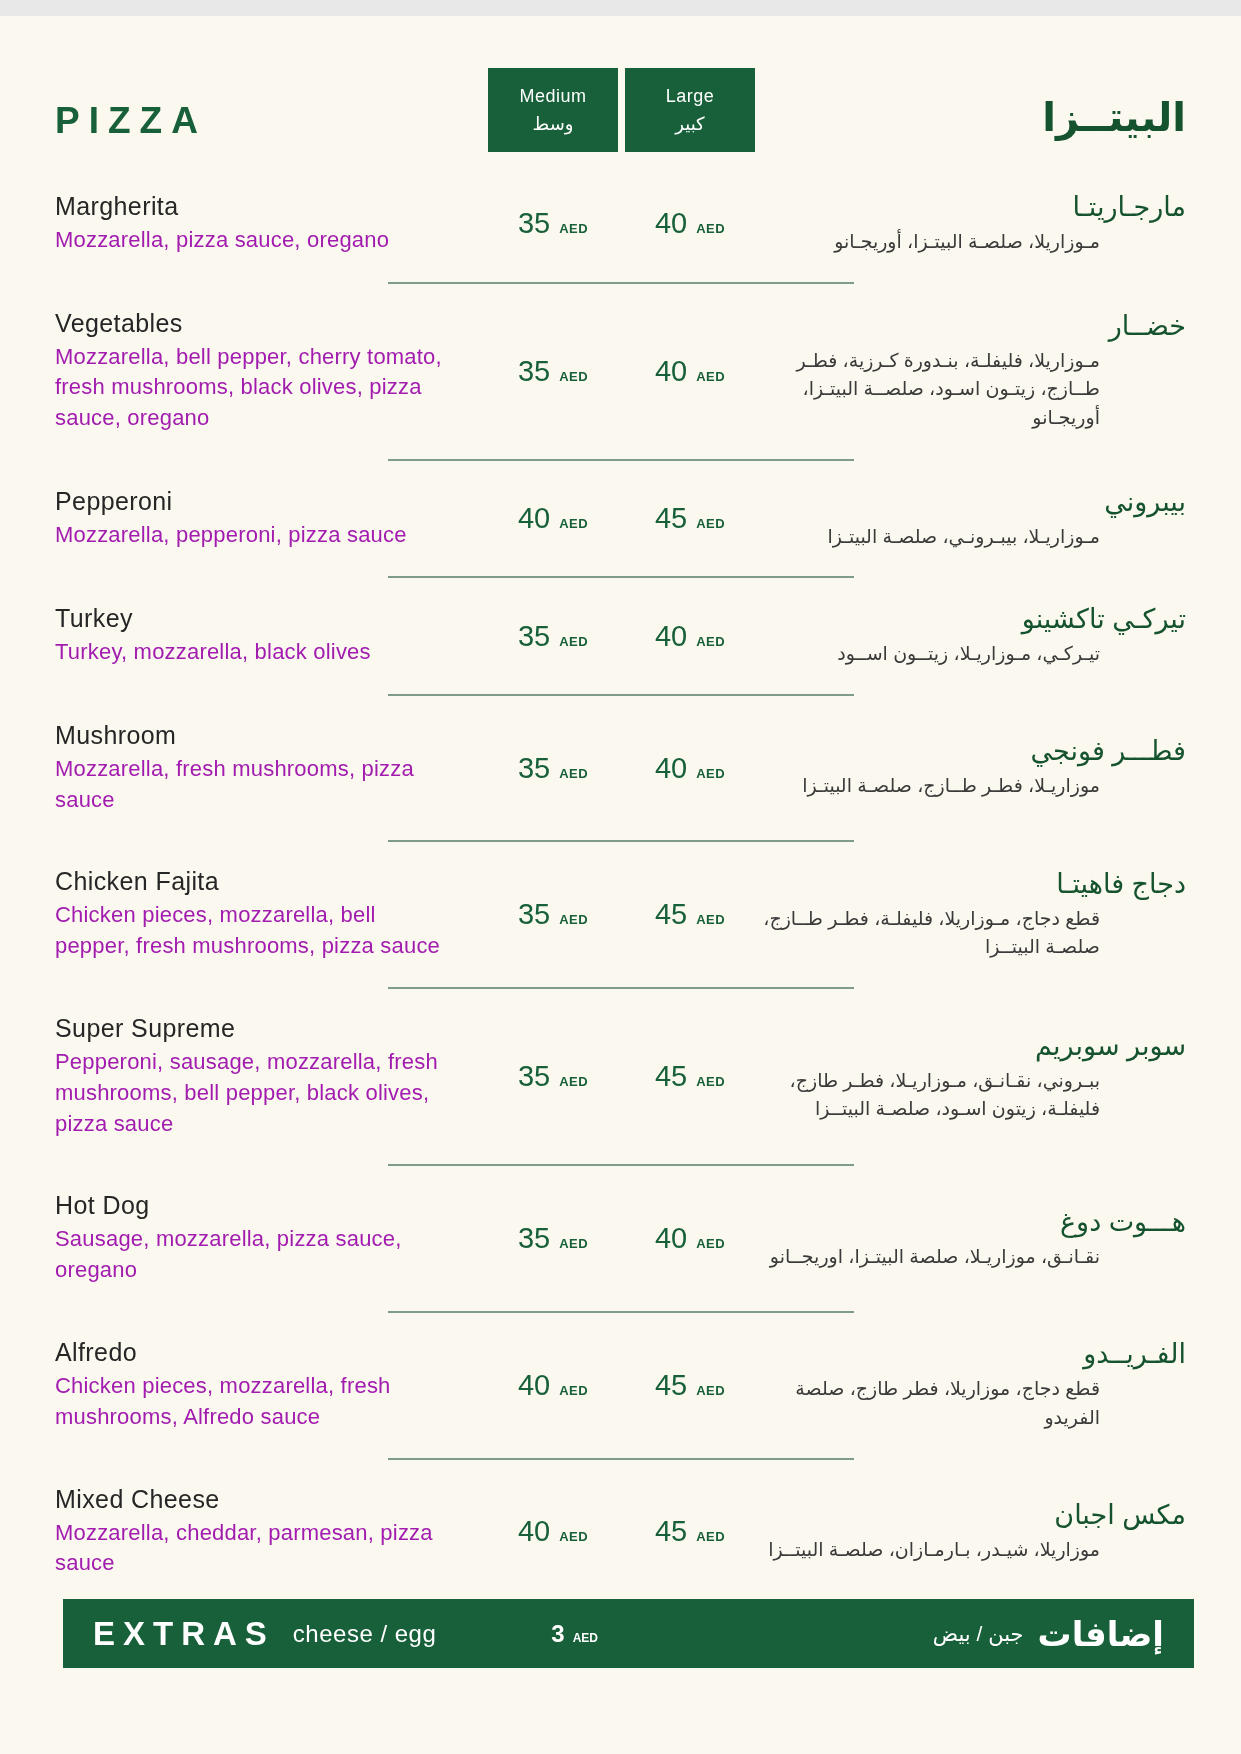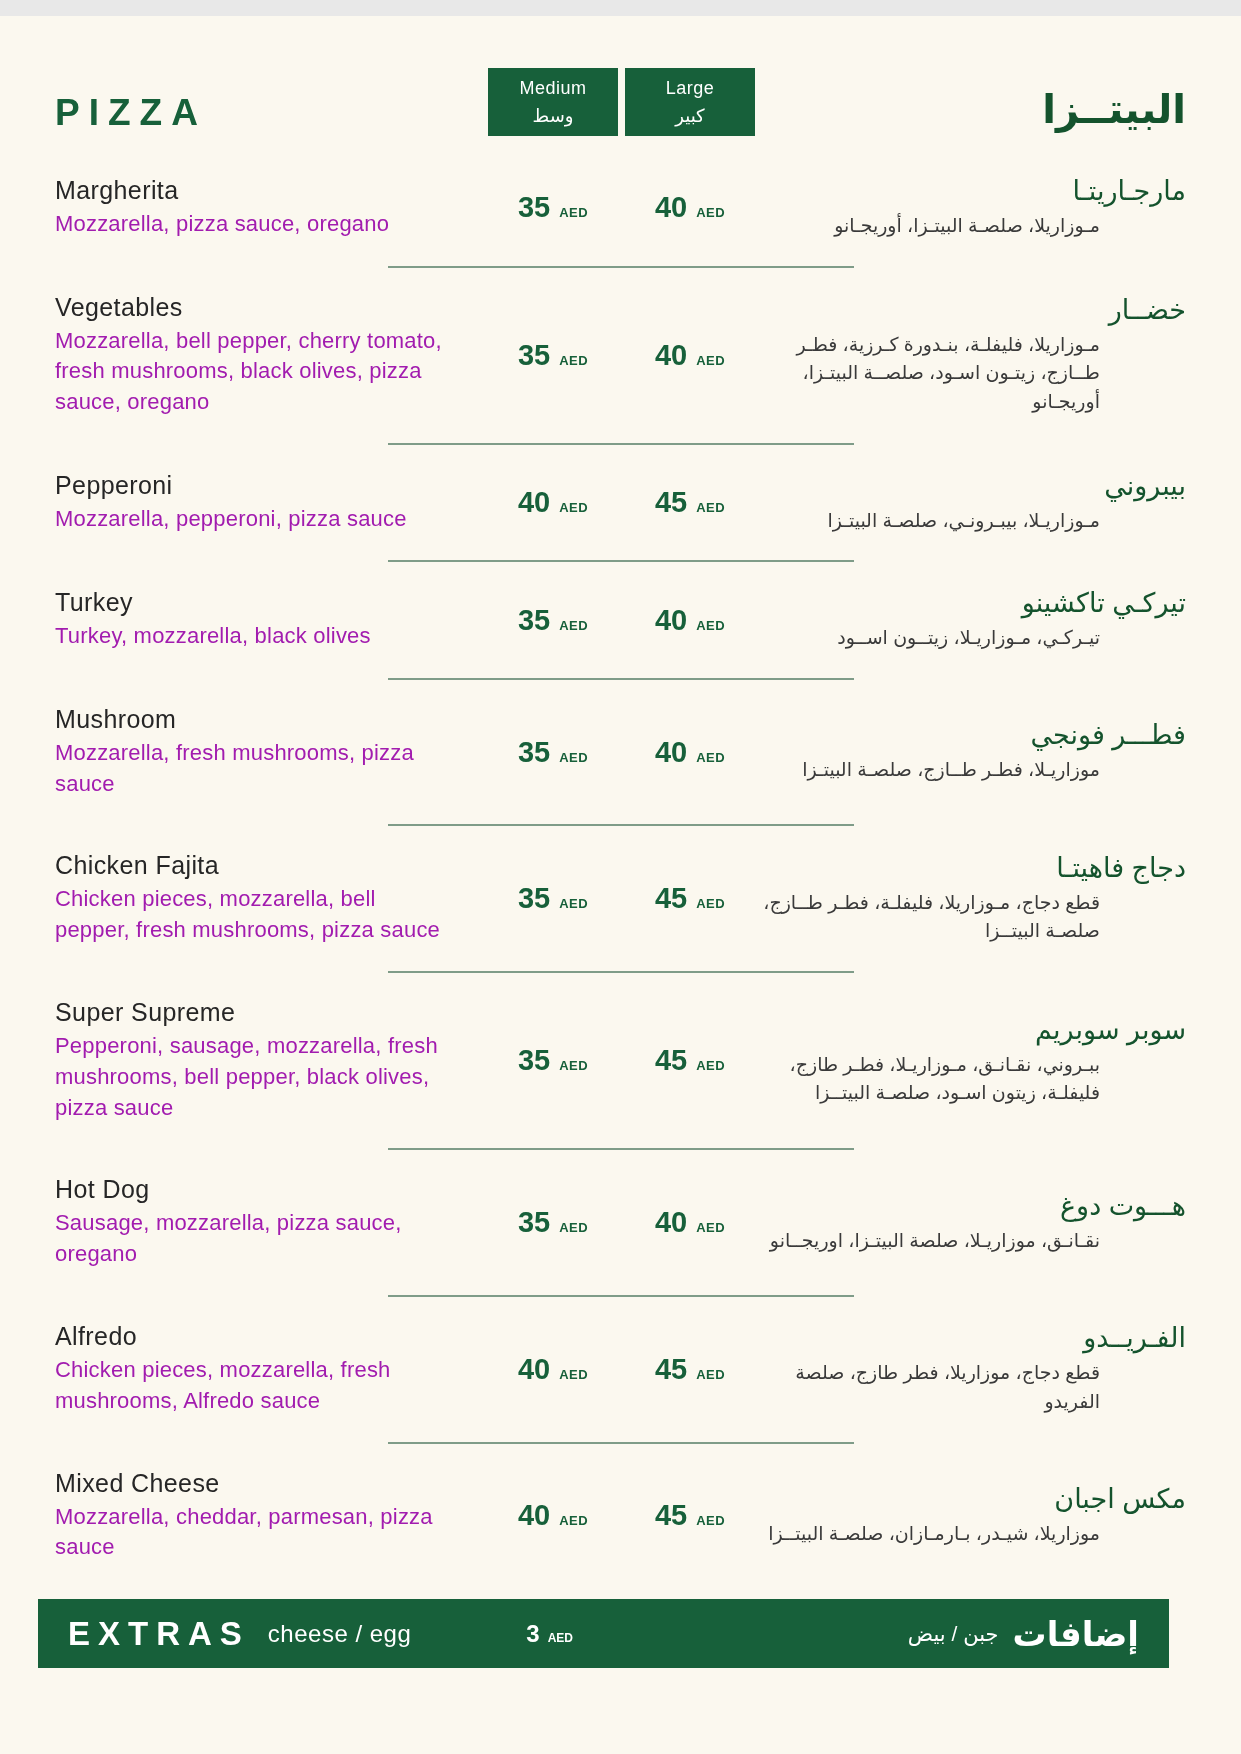--- a/index.html
+++ b/index.html
@@ -30,21 +30,21 @@
     color: #17603A;
     padding-top: 22px;
   }
   .size-badges {
     display: flex;
     gap: 7px;
     margin-left: 43px;
   }
   .badge {
     width: 130px;
-    height: 68px;
+    height: 84px;
     background: #17603A;
     color: #FFFFFF;
     display: flex;
     flex-direction: column;
     align-items: center;
     justify-content: center;
     gap: 6px;
     text-align: center;
   }
   .badge .b-en { font-size: 18px; letter-spacing: 0.5px; }
@@ -82,21 +82,21 @@
   .col-price {
     width: 130px;
     display: flex;
     align-items: baseline;
     justify-content: center;
     gap: 9px;
     flex-shrink: 0;
   }
   .col-price.medium { margin-left: 43px; }
   .col-price.large  { margin-left: 7px; }
-  .price-num { font-size: 29px; font-weight: 700; color: #17603A; }
+  .price-num { font-size: 29px; font-weight: 400; color: #17603A; }
   .price-cur { font-size: 13px; font-weight: 700; color: #17603A; letter-spacing: 0.5px; }
   .col-ar { flex: 1; text-align: right; }
   .name-ar {
     font-size: 27px;
     font-weight: 500;
     color: #14532d;
     margin-bottom: 5px;
   }
   .desc-ar {
     font-size: 19px;
@@ -110,21 +110,21 @@
   .divider {
     width: 466px;
     height: 0;
     border-top: 2px solid #7F9C88;
     margin: 0 auto;
   }
 
   
   .extras-bar {
     position: absolute;
-    left: 38px;
+    left: 63px;
     top: 1583px;
     width: 1131px;
     height: 69px;
     background: #17603A;
     color: #FFFFFF;
     display: flex;
     align-items: center;
     padding: 0 30px;
   }
   .extras-title { font-size: 33px; font-weight: 800; letter-spacing: 8px; }

